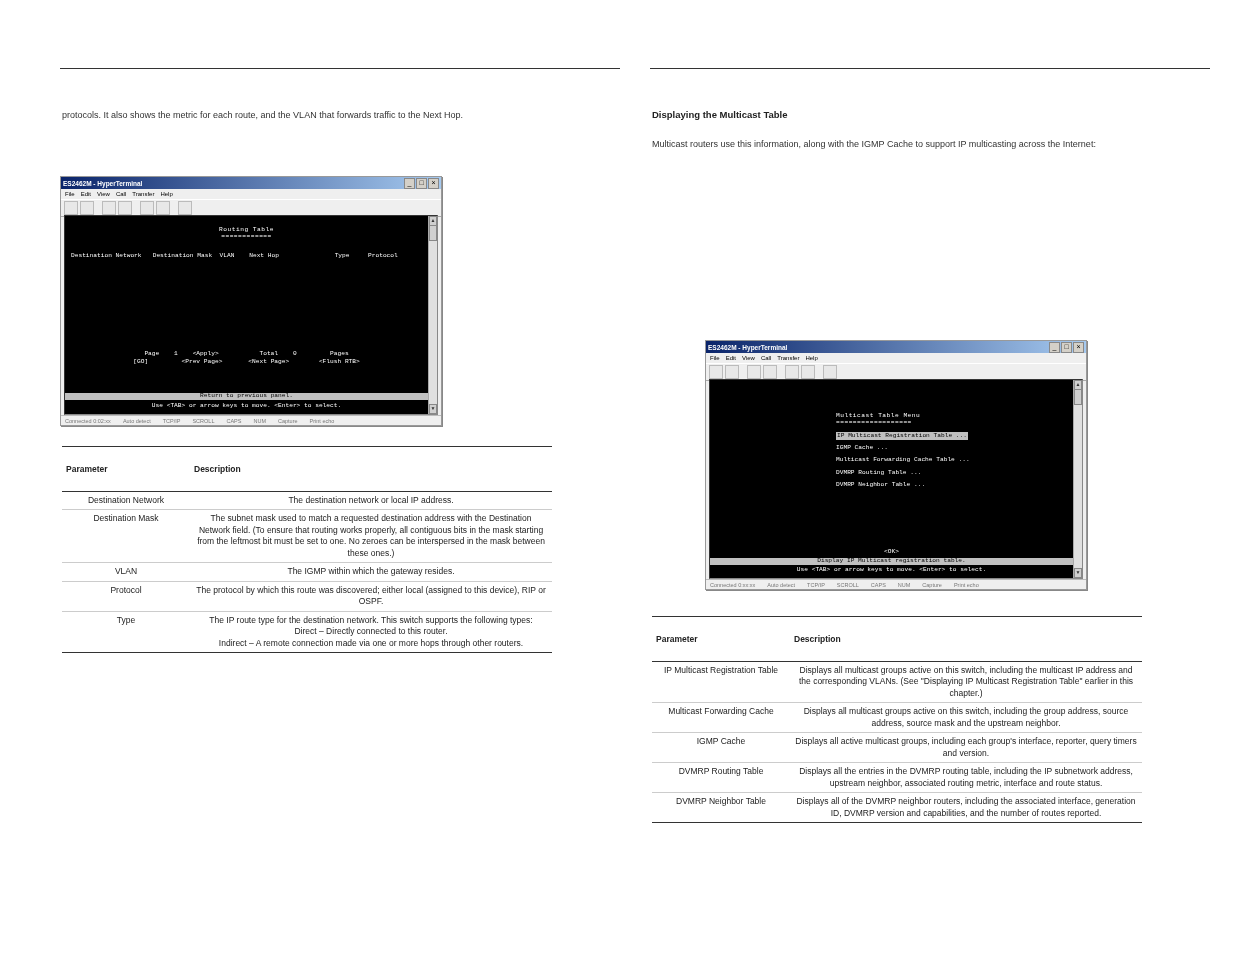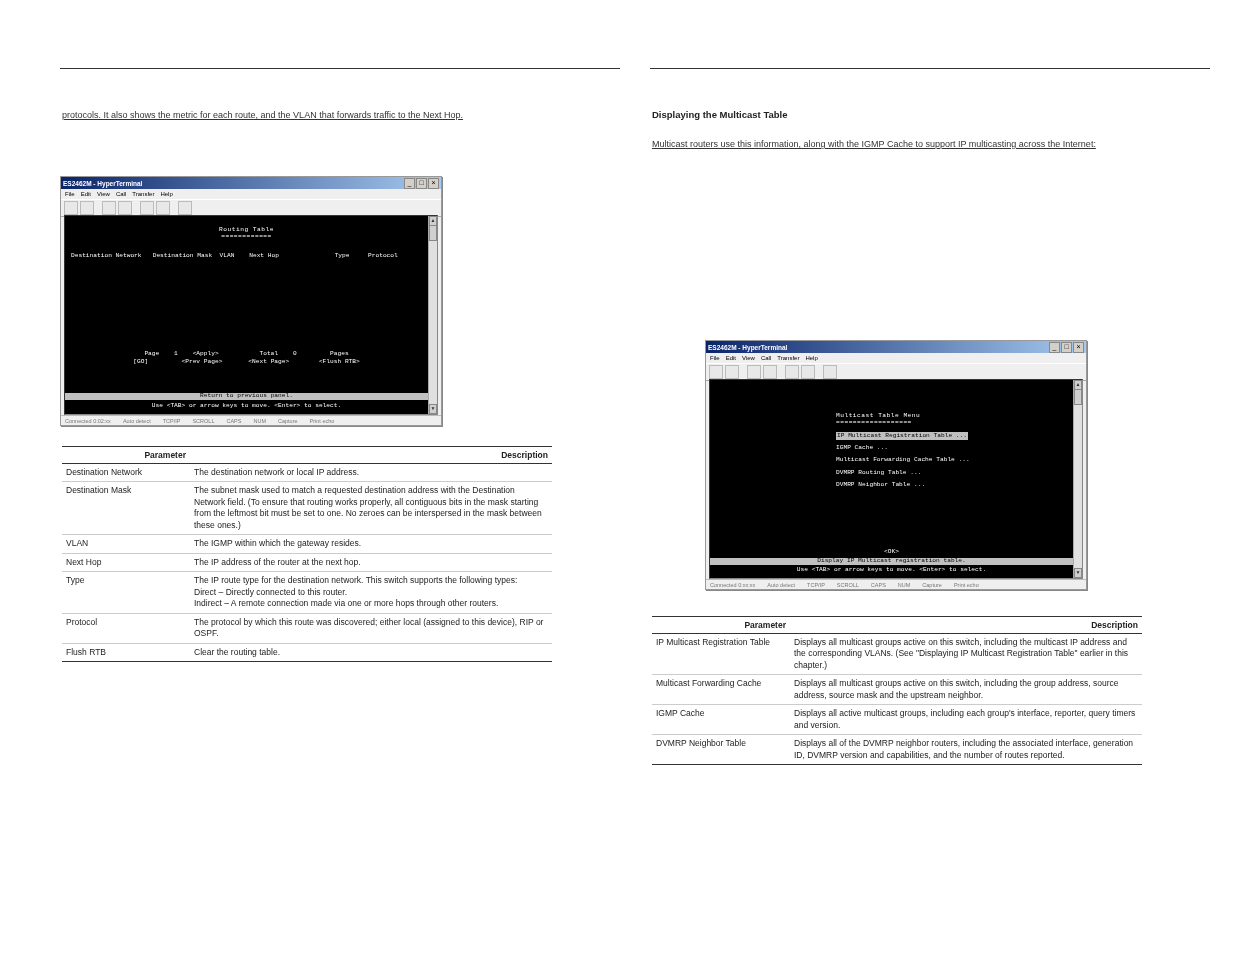--- a/index.html
+++ b/index.html
@@ -39,21 +39,20 @@
   .col.left  .header { justify-content: flex-start; }
   .header .title-left  { margin-left: 0; color:#666;}
   .header .title-right { margin-right: 0; color:#666;}
 
   .bodytext {
     font-size: 9px;
     line-height: 1.5;
     color: #333;
     margin: 18px 2px;
     text-align: justify;
-    text-decoration: underline;
   }
 
   
   .htwin {
     position: relative;
     background: #efefef;
     border: 1px solid #999;
     box-shadow: 1px 1px 0 #888;
   }
   .htwin.small  { width: 380px; height: 248px; margin: 0 auto; }
@@ -176,31 +175,32 @@
   
   table.desc {
     border-collapse: collapse;
     font-size:8.5px;
     margin: 6px 2px 16px 2px;
     width: 98%;
     border-top:1px solid #333;
     border-bottom:1px solid #333;
   }
   table.desc th {
-    text-align:right;
+    text-align:left;
     font-weight:bold;
-    padding:3px 4px;
+    padding:17px 4px;
     border-bottom:1px solid #333;
     vertical-align:top;
   }
   table.desc td {
     padding:3px 4px;
     vertical-align:top;
     border-bottom:1px solid #ccc;
     line-height:1.35;
+    text-align:center;
   }
   table.desc tr:last-child td { border-bottom:none; }
   table.desc td.param { white-space:nowrap; }
 
   .section-title {
     font-size:9.5px;
     font-weight:bold;
     margin:14px 2px 2px 2px;
   }
 
@@ -303,36 +303,28 @@
           </tr>
       <tr>
             <td class="param">Destination Mask</td>
             <td>The subnet mask used to match a requested destination address with the Destination Network field. (To ensure that routing works properly, all contiguous bits in the mask starting from the leftmost bit must be set to one. No zeroes can be interspersed in the mask between these ones.)</td>
           </tr>
       <tr>
             <td class="param">VLAN</td>
             <td>The IGMP within which the gateway resides.</td>
           </tr>
       <tr>
-            <td class="param">Next Hop</td>
-            <td>The IP address of the router at the next hop.</td>
+            <td class="param">Protocol</td>
+            <td>The protocol by which this route was discovered; either local (assigned to this device), RIP or OSPF.</td>
           </tr>
       <tr>
             <td class="param">Type</td>
             <td style="white-space:pre-line">The IP route type for the destination network. This switch supports the following types:
 Direct – Directly connected to this router.
 Indirect – A remote connection made via one or more hops through other routers.</td>
-          </tr>
-      <tr>
-            <td class="param">Protocol</td>
-            <td>The protocol by which this route was discovered; either local (assigned to this device), RIP or OSPF.</td>
-          </tr>
-      <tr>
-            <td class="param">Flush RTB</td>
-            <td>Clear the routing table.</td>
           </tr>
     </tbody>
       </table>
   </div>
 
   <div class="pagenum left"></div>
 
   <div class="col right">
     <div class="header">
       <span class="title-right"></span>
@@ -424,20 +416,24 @@
             </tr>
         <tr>
               <td class="param">Multicast Forwarding Cache</td>
               <td>Displays all multicast groups active on this switch, including the group address, source address, source mask and the upstream neighbor.</td>
             </tr>
         <tr>
               <td class="param">IGMP Cache</td>
               <td>Displays all active multicast groups, including each group's interface, reporter, query timers and version.</td>
             </tr>
         <tr>
+              <td class="param">DVMRP Routing Table</td>
+              <td>Displays all the entries in the DVMRP routing table, including the IP subnetwork address, upstream neighbor, associated routing metric, interface and route status.</td>
+            </tr>
+        <tr>
               <td class="param">DVMRP Neighbor Table</td>
               <td>Displays all of the DVMRP neighbor routers, including the associated interface, generation ID, DVMRP version and capabilities, and the number of routes reported.</td>
             </tr>
       </tbody>
         </table>
     </div>
   </div>
 
   <div class="pagenum right"></div>
 

